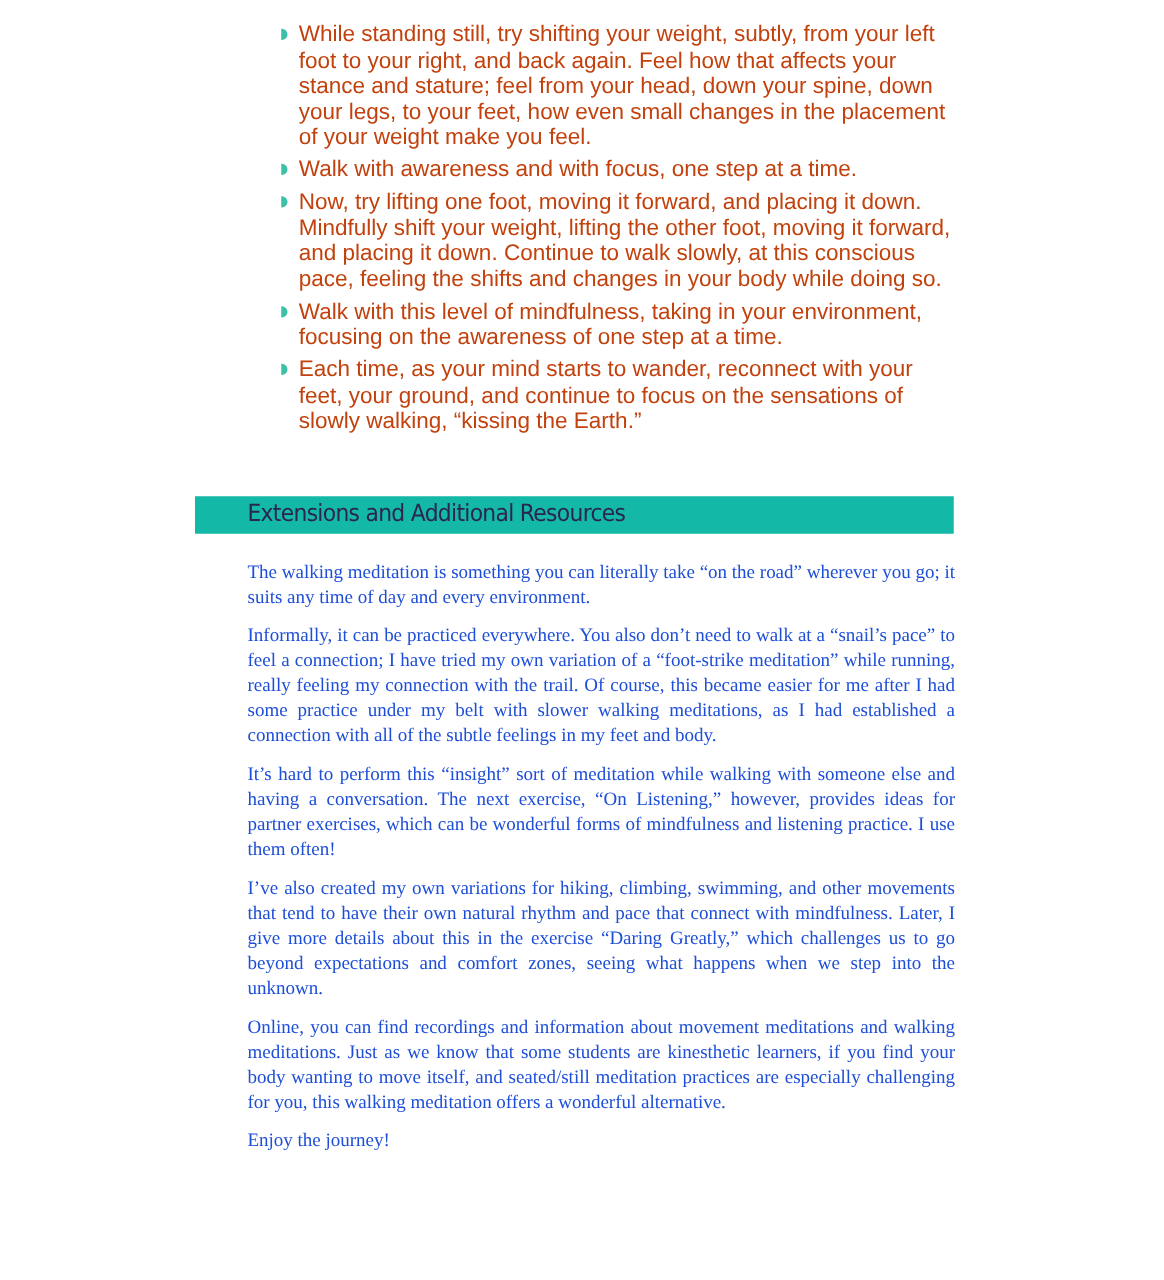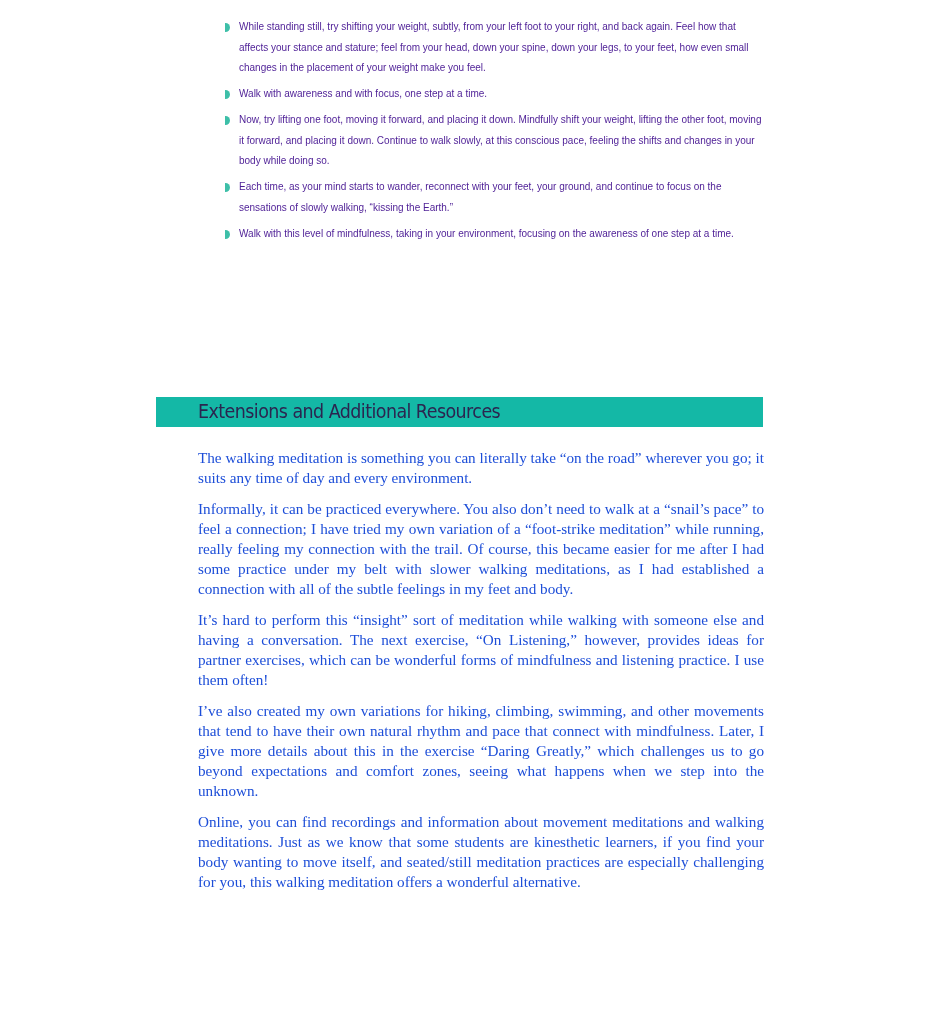--- a/index.html
+++ b/index.html
@@ -1,47 +1,48 @@
 <!DOCTYPE html>
 <html><head>
 <meta charset="utf-8">
 <style>
   html, body { margin: 0; padding: 0; background: #ffffff; }
   body { width: 931px; height: 1024px; position: relative; overflow: hidden; color: #2b2550; }
   .bullets { position: absolute; left: 224px; top: 17px; width: 540px; margin: 0; padding: 0; list-style: none;
-    font-family: "Liberation Sans", sans-serif; font-size: 10px; line-height: 20.5px; color: #4c1d95; }
+    font-family: "Liberation Sans", sans-serif; font-size: 18px; line-height: 20.5px; color: #c2410c; }
   .bullets li { position: relative; padding-left: 15px; margin-bottom: 5.5px; }
   .bullet-icon { position: absolute; left: 1px; top: 6px; width: 5px; height: 9px; background: #3dbfa8;
     border-radius: 0 5px 5px 0; }
   .band { position: absolute; left: 156px; top: 397px; width: 607px; height: 30px; background: #14b8a6; }
   .band h2 { margin: 0; position: absolute; left: 42px; top: 3px; font-family: "DejaVu Sans", sans-serif;
     font-weight: normal; font-size: 19px; letter-spacing: -0.6px; color: #2b2550; transform: scaleX(0.92); transform-origin: left; white-space: nowrap; }
   .body-text { position: absolute; left: 198px; top: 448px; width: 566px;
     font-family: "Liberation Serif", serif; font-size: 15.2px; line-height: 20px; color: #1d4ed8; }
   .body-text p { margin: 0 0 11px 0; text-align: justify; }
   .footer { position: absolute; left: 199px; top: 977px; width: 580px; font-family: "Liberation Serif", serif;
     font-weight: bold; font-size: 10.6px; line-height: 13.5px; color: #2b2550; }
 </style>
 </head>
 <body>
 
 <ul class="bullets">
   <li><span class="bullet-icon"></span><span>While standing still, try shifting your weight, subtly, from your left foot to your right, and back again. Feel how that affects your stance and stature; feel from your head, down your spine, down your legs, to your feet, how even small changes in the placement of your weight make you feel.</span></li>
   <li><span class="bullet-icon"></span><span>Walk with awareness and with focus, one step at a time.</span></li>
   <li><span class="bullet-icon"></span><span>Now, try lifting one foot, moving it forward, and placing it down. Mindfully shift your weight, lifting the other foot, moving it forward, and placing it down. Continue to walk slowly, at this conscious pace, feeling the shifts and changes in your body while doing so.</span></li>
+  <li><span class="bullet-icon"></span><span>Walk with this level of mindfulness, taking in your environment, focusing on the awareness of one step at a time.</span></li>
   <li><span class="bullet-icon"></span><span>Each time, as your mind starts to wander, reconnect with your feet, your ground, and continue to focus on the sensations of slowly walking, “kissing the Earth.”</span></li>
-  <li><span class="bullet-icon"></span><span>Walk with this level of mindfulness, taking in your environment, focusing on the awareness of one step at a time.</span></li>
 </ul>
 
 <div class="band">
   <h2>Extensions and Additional Resources</h2>
 </div>
 
 <div class="body-text">
   <p>The walking meditation is something you can literally take “on the road” wherever you go; it suits any time of day and every environment.</p>
   <p>Informally, it can be practiced everywhere. You also don’t need to walk at a “snail’s pace” to feel a connection; I have tried my own variation of a “foot-strike meditation” while running, really feeling my connection with the trail. Of course, this became easier for me after I had some practice under my belt with slower walking meditations, as I had established a connection with all of the subtle feelings in my feet and body.</p>
   <p>It’s hard to perform this “insight” sort of meditation while walking with someone else and having a conversation. The next exercise, “On Listening,” however, provides ideas for partner exercises, which can be wonderful forms of mindfulness and listening prac­tice. I use them often!</p>
   <p>I’ve also created my own variations for hiking, climbing, swimming, and other move­ments that tend to have their own natural rhythm and pace that connect with mind­fulness. Later, I give more details about this in the exercise “Daring Greatly,” which challenges us to go beyond expectations and comfort zones, seeing what happens when we step into the unknown.</p>
   <p>Online, you can find recordings and information about movement meditations and walking meditations. Just as we know that some students are kinesthetic learners, if you find your body wanting to move itself, and seated/still meditation practices are especially challenging for you, this walking meditation offers a wonderful alternative.</p>
+  <p>Enjoy the journey!</p>
 </div>
 
 <div class="footer">
 </div>
 
 </body></html>

